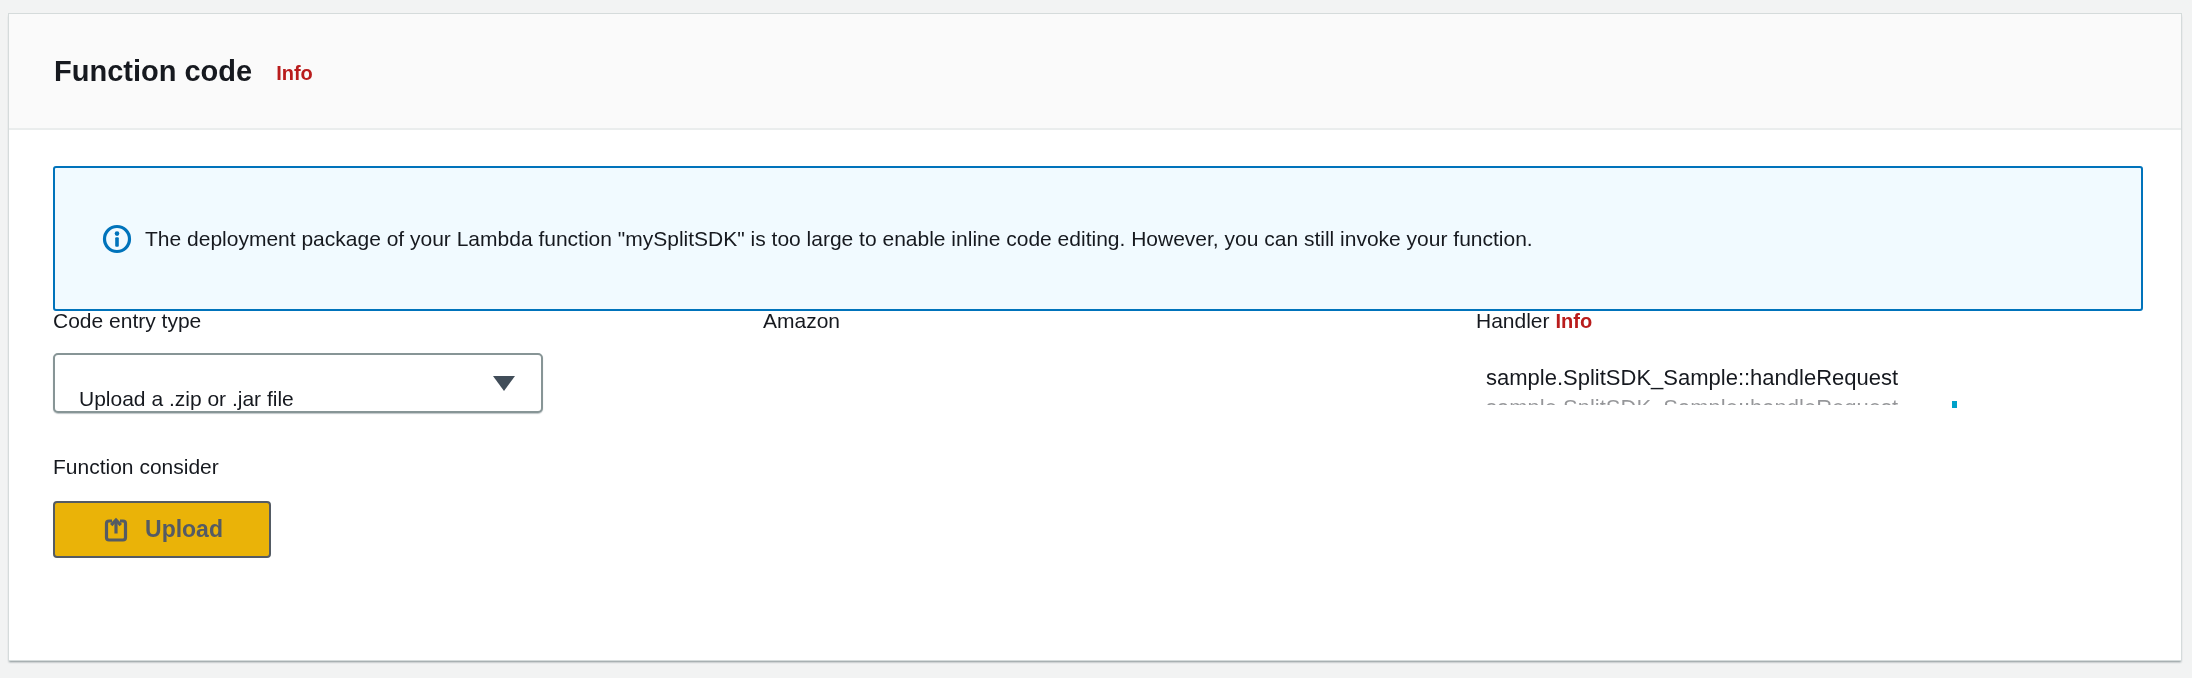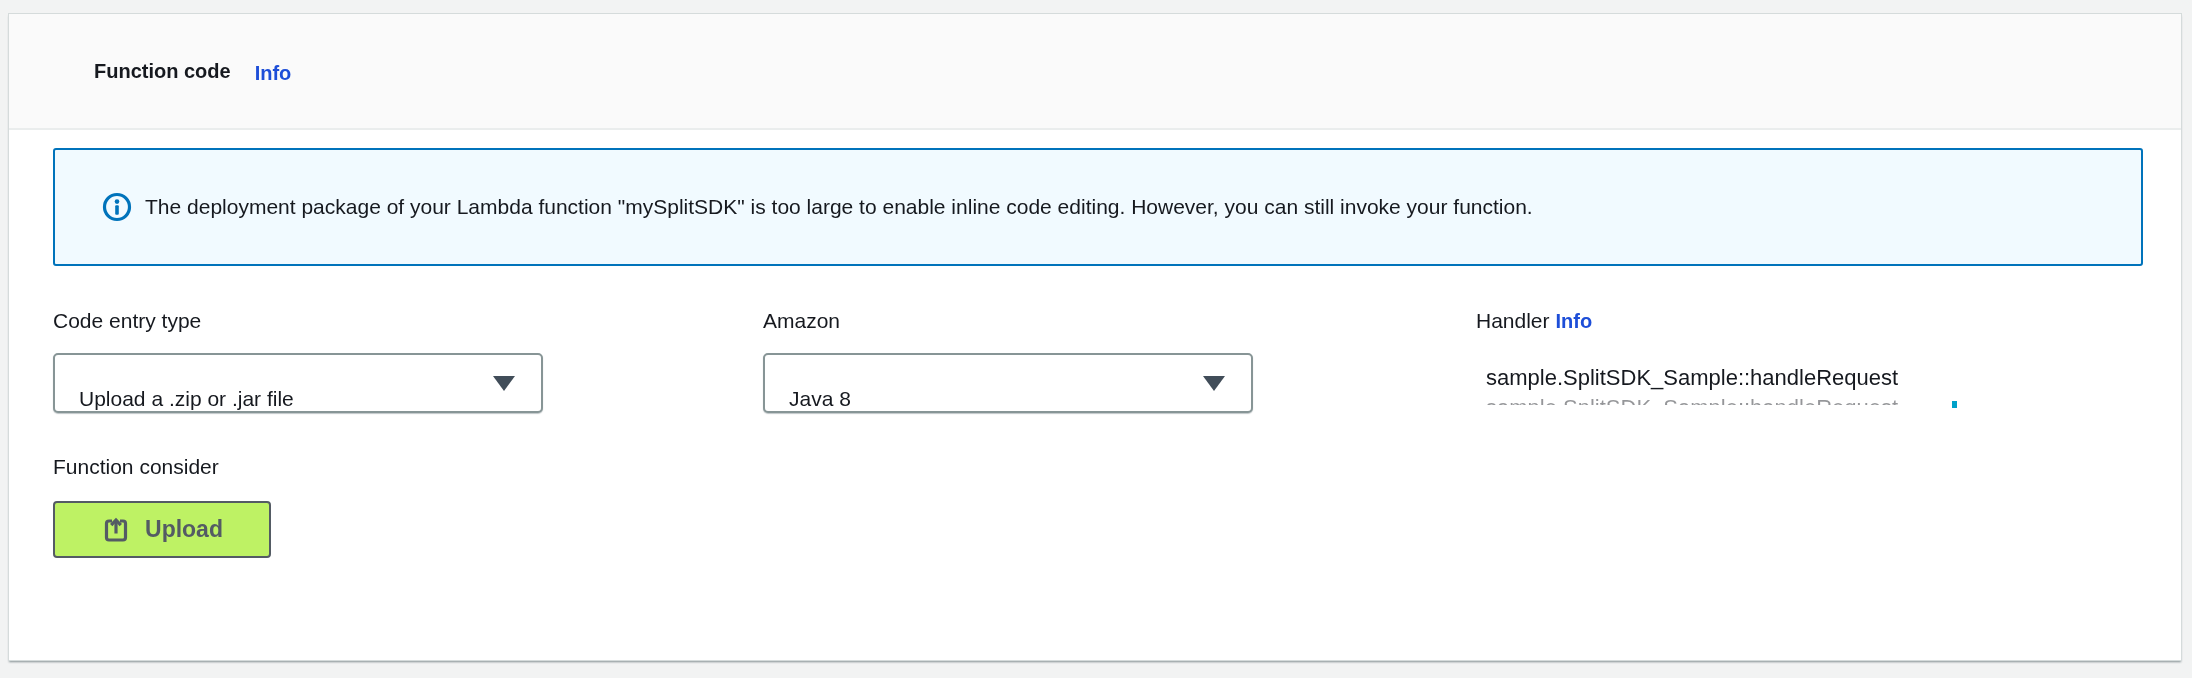--- a/index.html
+++ b/index.html
@@ -28,40 +28,39 @@
     width: 100%;
     height: 116px;
     background: #fafafa;
     border-bottom: 2px solid #eaeded;
     box-sizing: border-box;
     display: flex;
     align-items: center;
     padding-left: 45px;
   }
   .panel-title {
-    font-size: 20px;
+    font-size: 29px;
     font-weight: 700;
     color: #16191f;
-    margin-left: 40px;
   }
   .info-link {
-    color: #1d4ed8;
+    color: #b91c1c;
     font-weight: 700;
     font-size: 20px;
     text-decoration: none;
     cursor: pointer;
   }
   .card-header .info-link { margin-left: 24px; margin-top: 4px; }
 
   .alert {
     position: absolute;
     left: 44px;
-    top: 134px;
+    top: 152px;
     width: 2090px;
-    height: 118px;
+    height: 145px;
     background: #f1faff;
     border: 2px solid #0073bb;
     border-radius: 3px;
     box-sizing: border-box;
     display: flex;
     align-items: center;
     padding-left: 46px;
   }
   .alert-icon { flex: 0 0 auto; margin-right: 12px; display: block; }
   .alert-message {
@@ -138,21 +137,21 @@
     height: 7px;
     background: #00a1c9;
   }
 
   .upload-button {
     position: absolute;
     left: 44px;
     top: 487px;
     width: 218px;
     height: 57px;
-    background: #bef264;
+    background: #eab308;
     border: 2px solid #545b64;
     border-radius: 4px;
     box-sizing: border-box;
     display: flex;
     align-items: center;
     justify-content: center;
     gap: 14px;
     cursor: pointer;
   }
   .upload-button .btn-label {
@@ -195,24 +194,20 @@
   <span class="field-label label-row" style="left:1467px; top:295px;">
     <span>Handler</span>
     <a class="info-link" style="font-size:20px;">Info</a>
   </span>
 
   <div class="select" style="left:44px;">
     <span class="select-value">Upload a .zip or .jar file</span>
     <span class="caret-down"></span>
   </div>
 
-  <div class="select" style="left:754px;">
-    <span class="select-value">Java 8</span>
-    <span class="caret-down"></span>
-  </div>
 
   <span class="handler-value">sample.SplitSDK_Sample::handleRequest</span>
 
   <div class="handler-clip-artifact">
     <span>sample.SplitSDK_Sample::handleRequest</span>
   </div>
   <div class="text-caret-artifact"></div>
 
   <span class="field-label" style="left:44px; top:441px;">Function consider</span>
 

